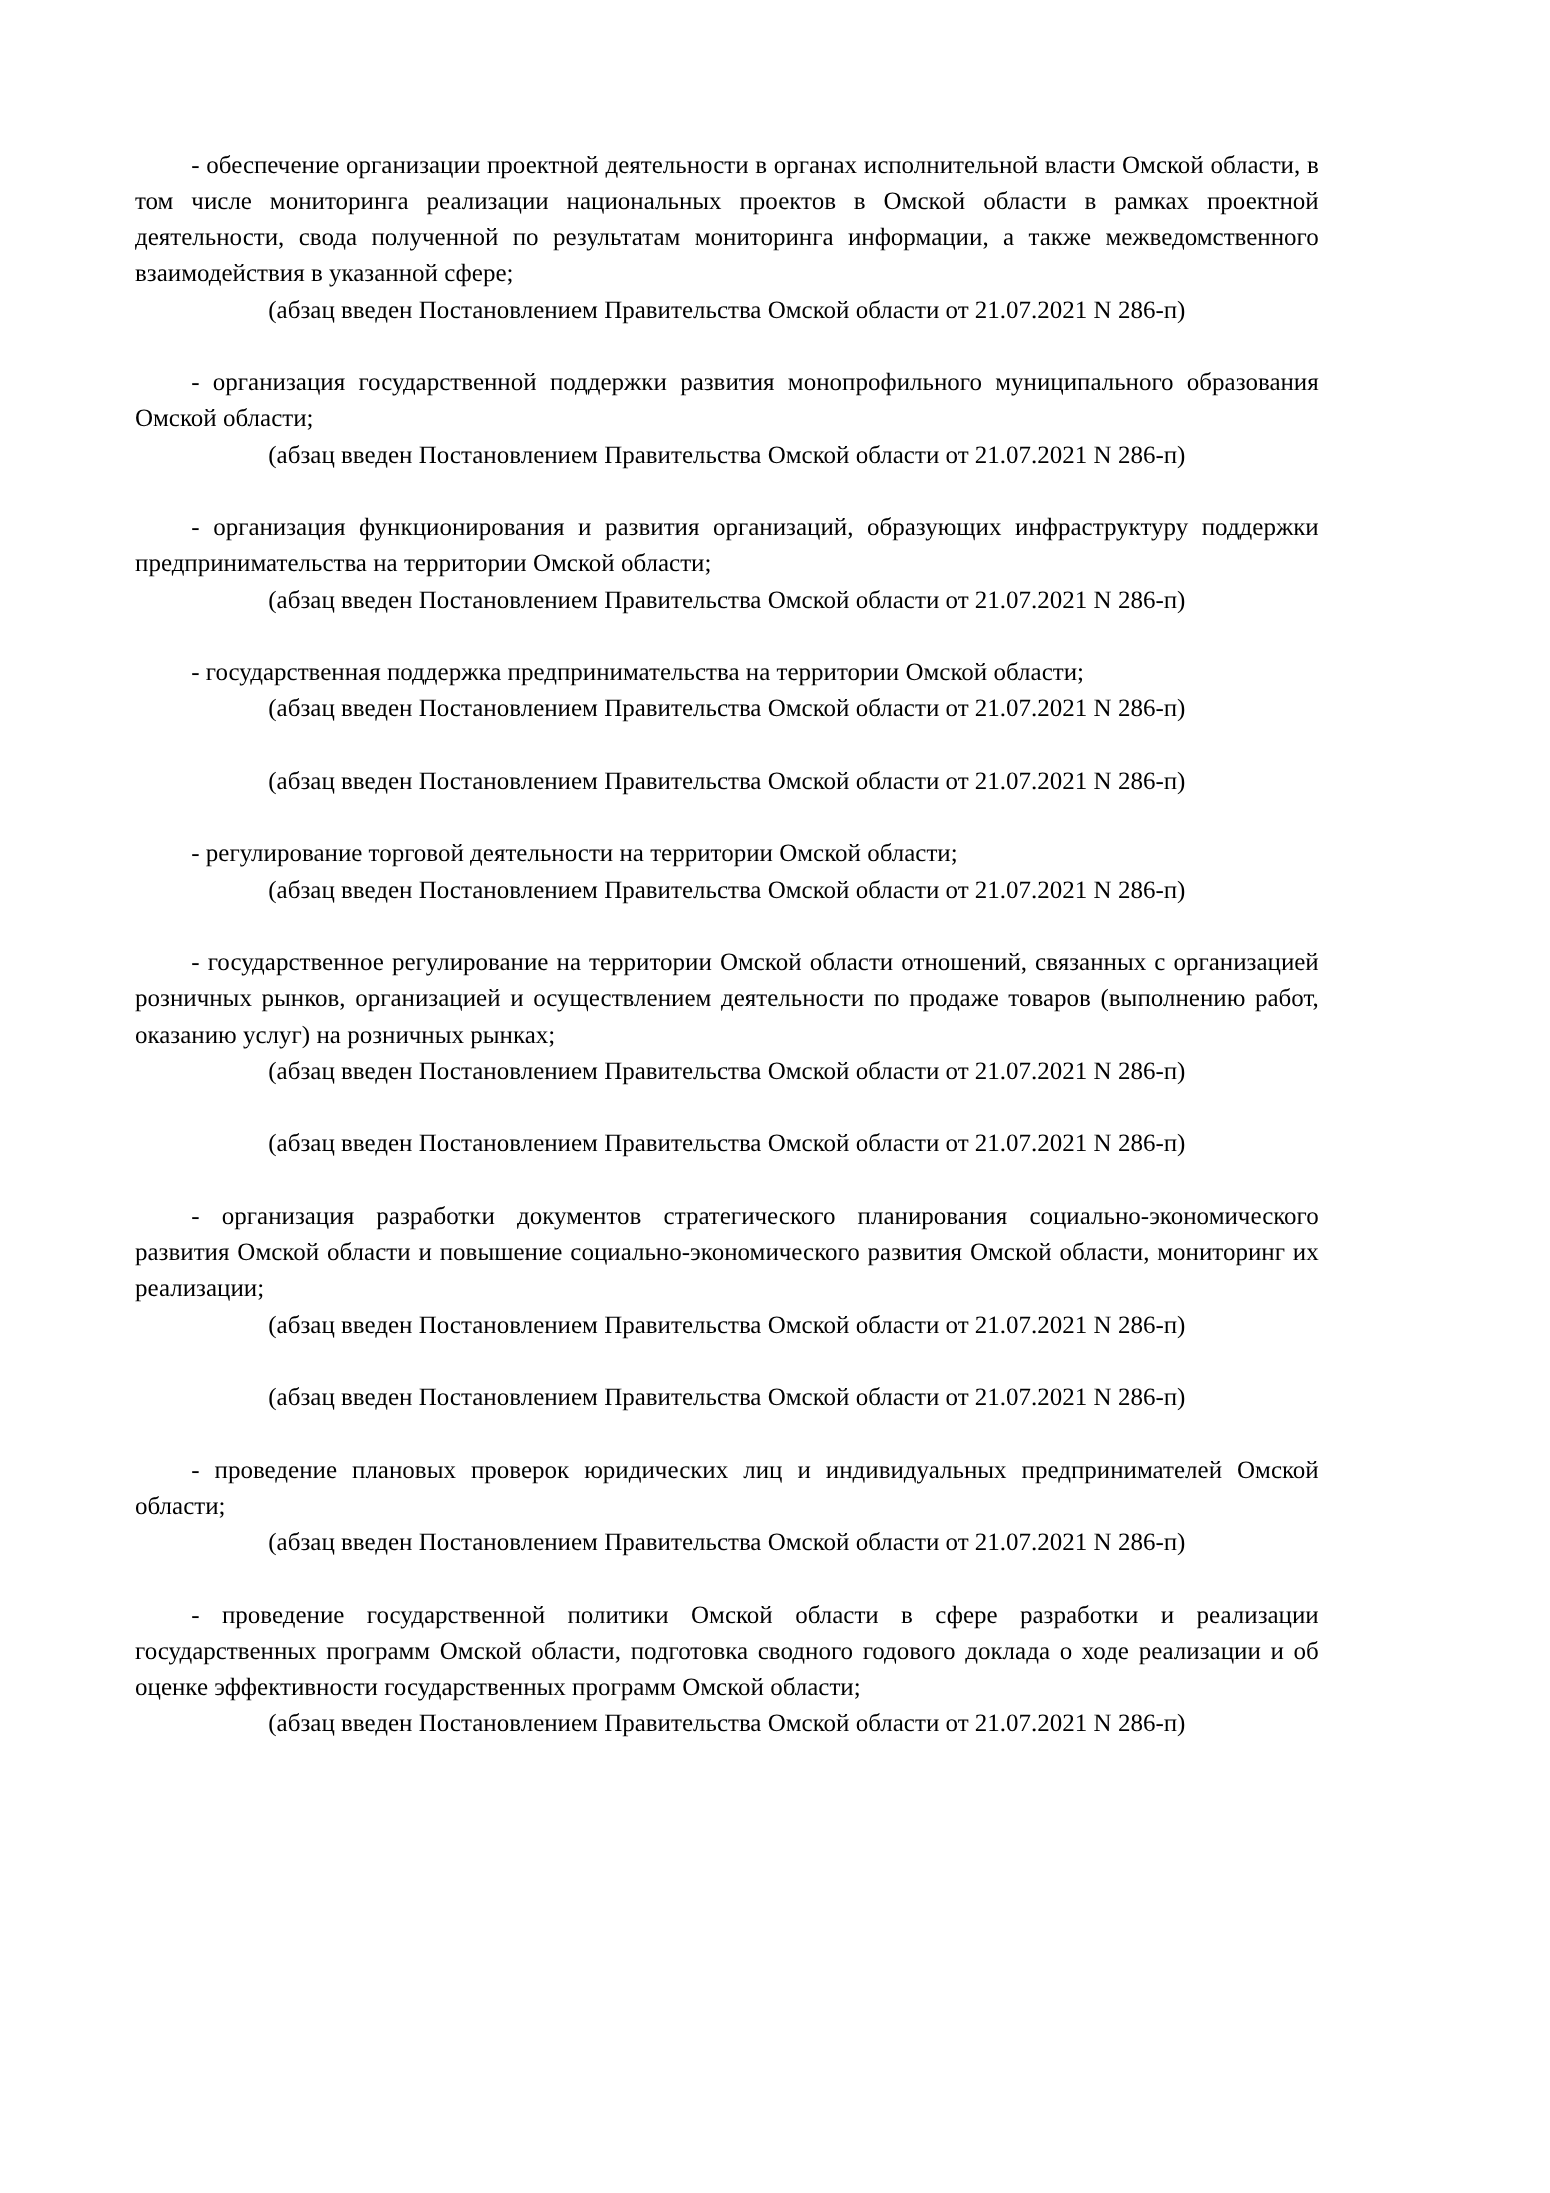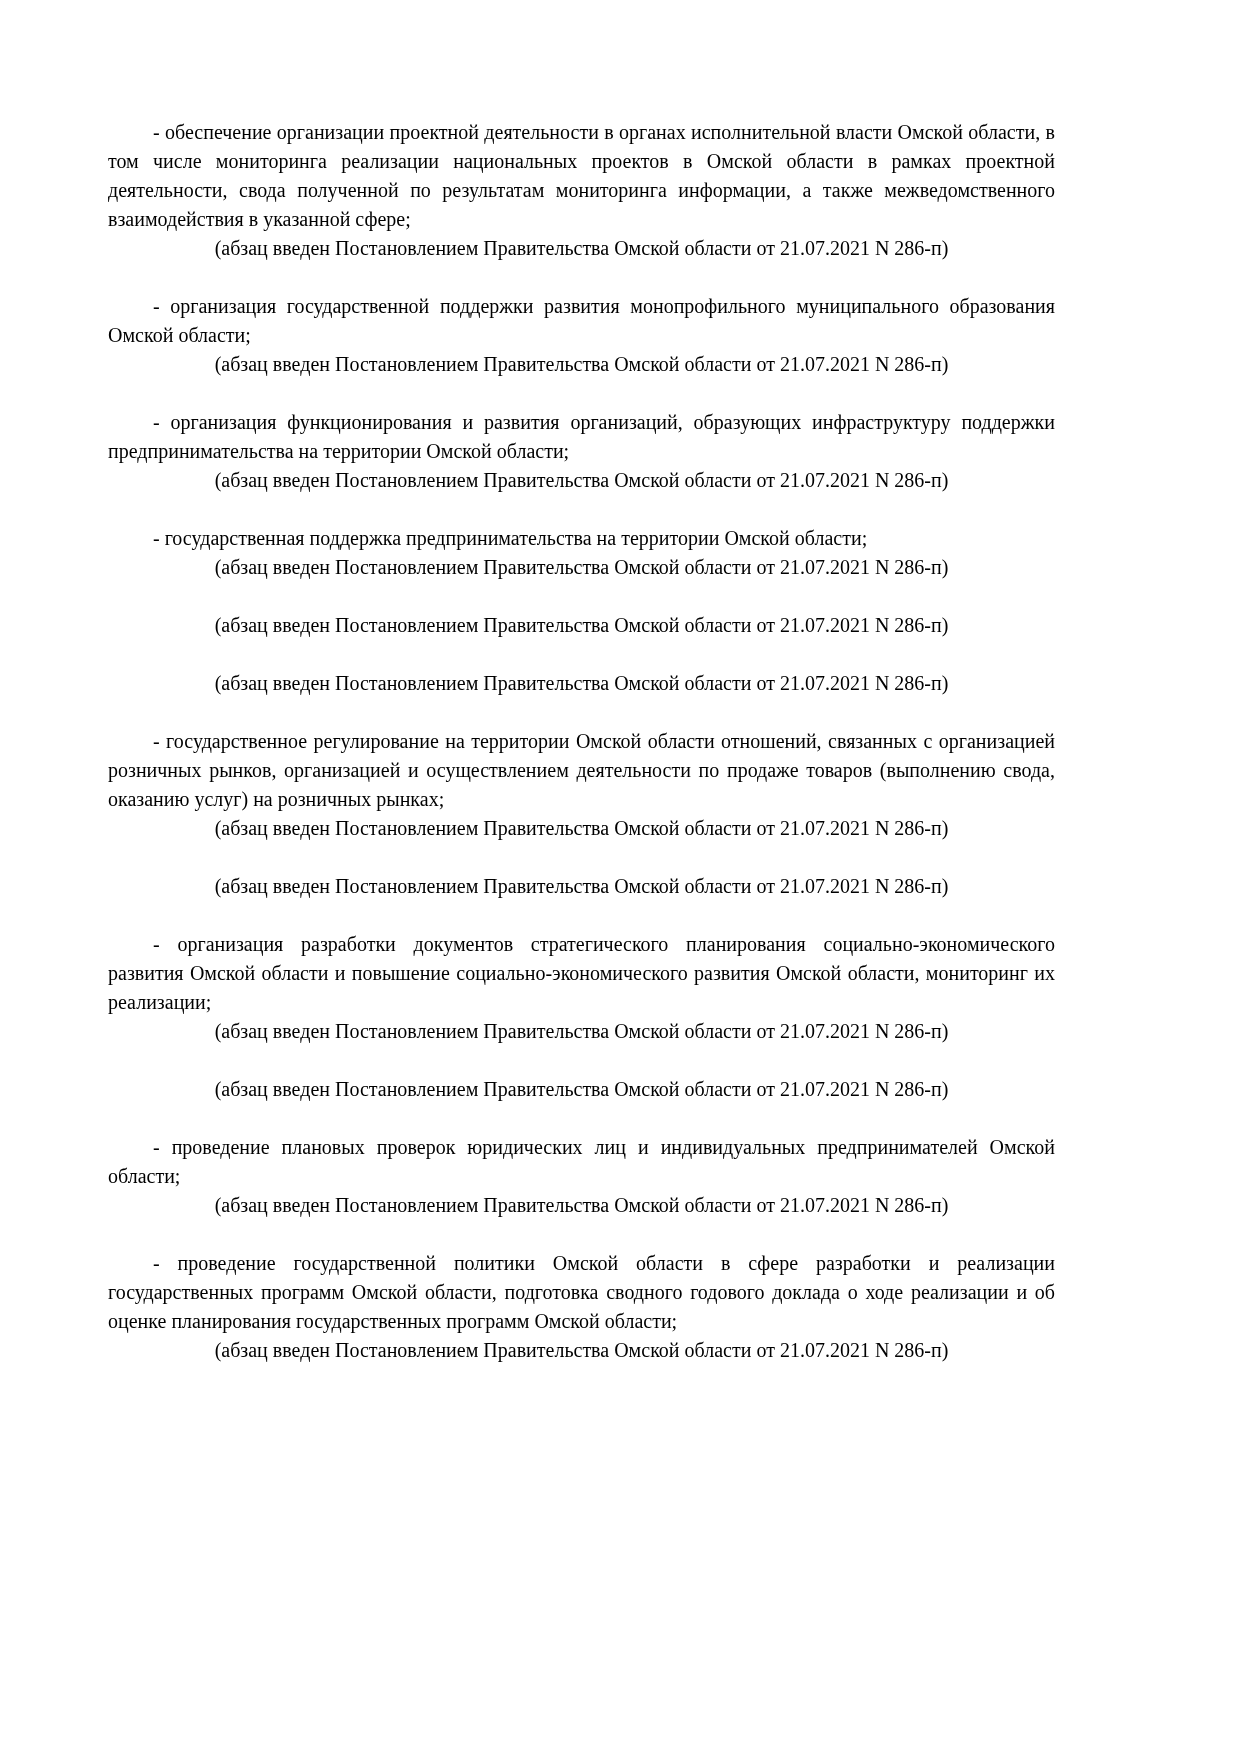--- a/index.html
+++ b/index.html
@@ -61,25 +61,26 @@
   <div class="item">
     <p class="body">- государственная поддержка предпринимательства на территории Омской области;</p>
     <p class="note">(абзац введен Постановлением Правительства Омской области от 21.07.2021 N 286-п)</p>
   </div>
 
   <div class="item">
     <p class="note">(абзац введен Постановлением Правительства Омской области от 21.07.2021 N 286-п)</p>
   </div>
 
   <div class="item">
+    <p class="body">- регулирование торговой деятельности на территории Омской области;</p>
     <p class="note">(абзац введен Постановлением Правительства Омской области от 21.07.2021 N 286-п)</p>
   </div>
 
   <div class="item">
-    <p class="body">- государственное регулирование на территории Омской области отношений, связанных с организацией розничных рынков, организацией и осуществлением деятельности по продаже товаров (выполнению свода, оказанию услуг) на розничных рынках;</p>
+    <p class="body">- государственное регулирование на территории Омской области отношений, связанных с организацией розничных рынков, организацией и осуществлением деятельности по продаже товаров (выполнению работ, оказанию услуг) на розничных рынках;</p>
     <p class="note">(абзац введен Постановлением Правительства Омской области от 21.07.2021 N 286-п)</p>
   </div>
 
   <div class="item">
     <p class="note">(абзац введен Постановлением Правительства Омской области от 21.07.2021 N 286-п)</p>
   </div>
 
   <div class="item">
     <p class="body">- организация разработки документов стратегического планирования социально-экономического развития Омской области и повышение социально-экономического развития Омской области, мониторинг их реализации;</p>
     <p class="note">(абзац введен Постановлением Правительства Омской области от 21.07.2021 N 286-п)</p>
@@ -88,17 +89,17 @@
   <div class="item">
     <p class="note">(абзац введен Постановлением Правительства Омской области от 21.07.2021 N 286-п)</p>
   </div>
 
   <div class="item">
     <p class="body">- проведение плановых проверок юридических лиц и индивидуальных предпринимателей Омской области;</p>
     <p class="note">(абзац введен Постановлением Правительства Омской области от 21.07.2021 N 286-п)</p>
   </div>
 
   <div class="item">
-    <p class="body">- проведение государственной политики Омской области в сфере разработки и реализации государственных программ Омской области, подготовка сводного годового доклада о ходе реализации и об оценке планирования государственных программ Омской области;</p>
+    <p class="body">- проведение государственной политики Омской области в сфере разработки и реализации государственных программ Омской области, подготовка сводного годового доклада о ходе реализации и об оценке эффективности государственных программ Омской области;</p>
     <p class="note">(абзац введен Постановлением Правительства Омской области от 21.07.2021 N 286-п)</p>
   </div>
 
 </div>
 
 </body></html>

